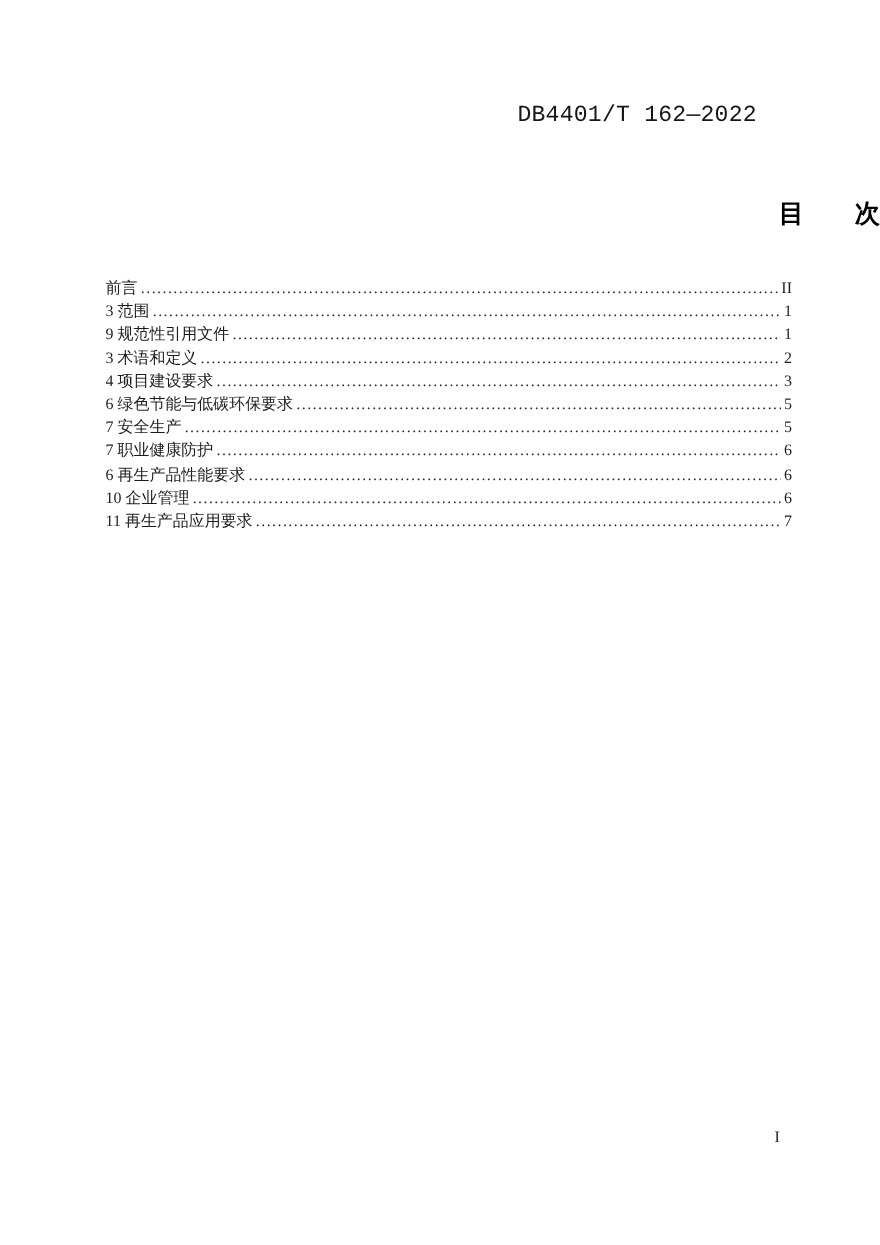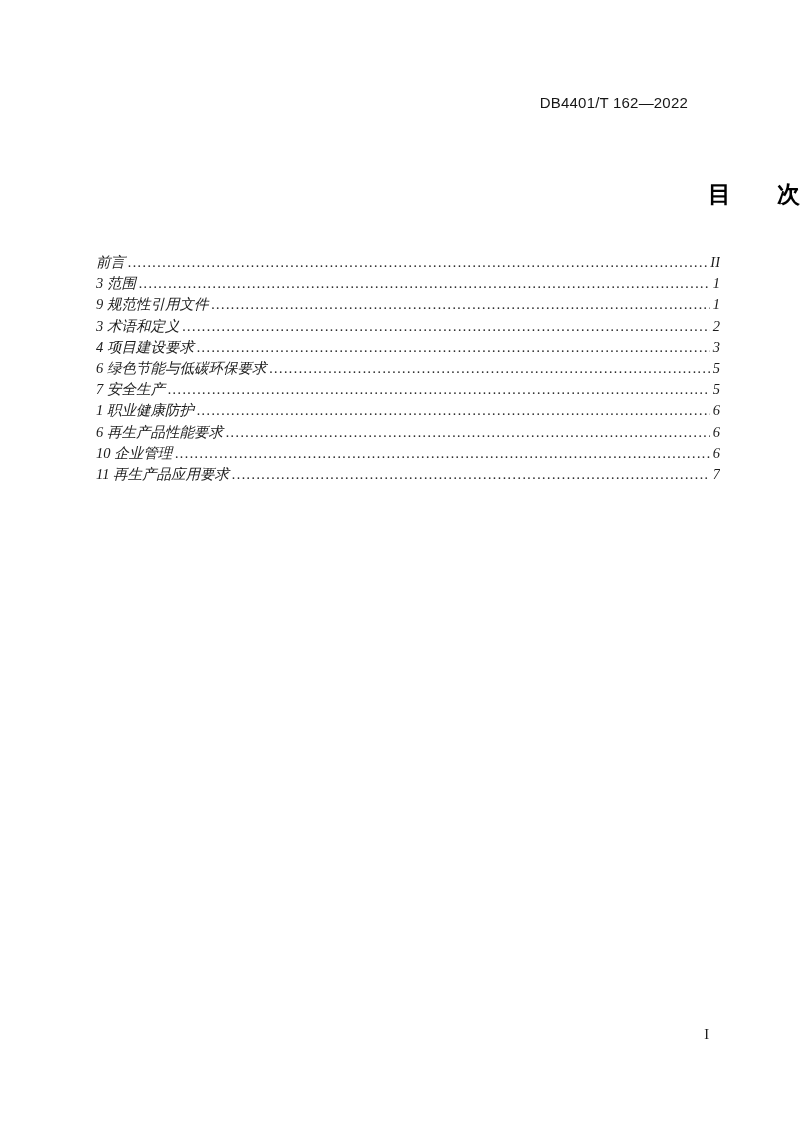--- a/index.html
+++ b/index.html
@@ -15,22 +15,22 @@
   }
   .page {
     position: absolute;
     inset: 0;
     background: #ffffff;
   }
   .header-code {
     position: absolute;
     top: 94px;
     right: 112px;
-    font-family: Liberation Sans, sans-serif;
-    font-size: 15px;
+    font-family: Liberation Mono, monospace;
+    font-size: 21px;
     letter-spacing: 0.2px;
     color: #161616;
     white-space: nowrap;
   }
   .doc-title {
     position: absolute;
     top: 179px;
     left: 21px;
     right: 0;
     text-align: right;
@@ -47,21 +47,20 @@
     width: 624px;
     font-size: 14.5px;
     color: #1c1c1c;
   }
   .toc-row {
     display: flex;
     align-items: flex-start;
     height: 21.2px;
     line-height: 21.2px;
     overflow: hidden;
-    font-style: italic;
   }
   .toc-label {
     white-space: nowrap;
     flex: 0 0 auto;
   }
   .toc-dots {
     flex: 1 1 auto;
     overflow: hidden;
     white-space: nowrap;
     margin: 0 3px 0 3px;
@@ -131,21 +130,21 @@
     <span class="toc-page">5</span>
   </div>
 
   <div class="toc-row">
     <span class="toc-label">7 安全生产</span>
     <span class="toc-dots"></span>
     <span class="toc-page">5</span>
   </div>
 
   <div class="toc-row">
-    <span class="toc-label">1 职业健康防护</span>
+    <span class="toc-label">7 职业健康防护</span>
     <span class="toc-dots"></span>
     <span class="toc-page">6</span>
   </div>
 
   <div class="toc-row">
     <span class="toc-label">6 再生产品性能要求</span>
     <span class="toc-dots"></span>
     <span class="toc-page">6</span>
   </div>
 

